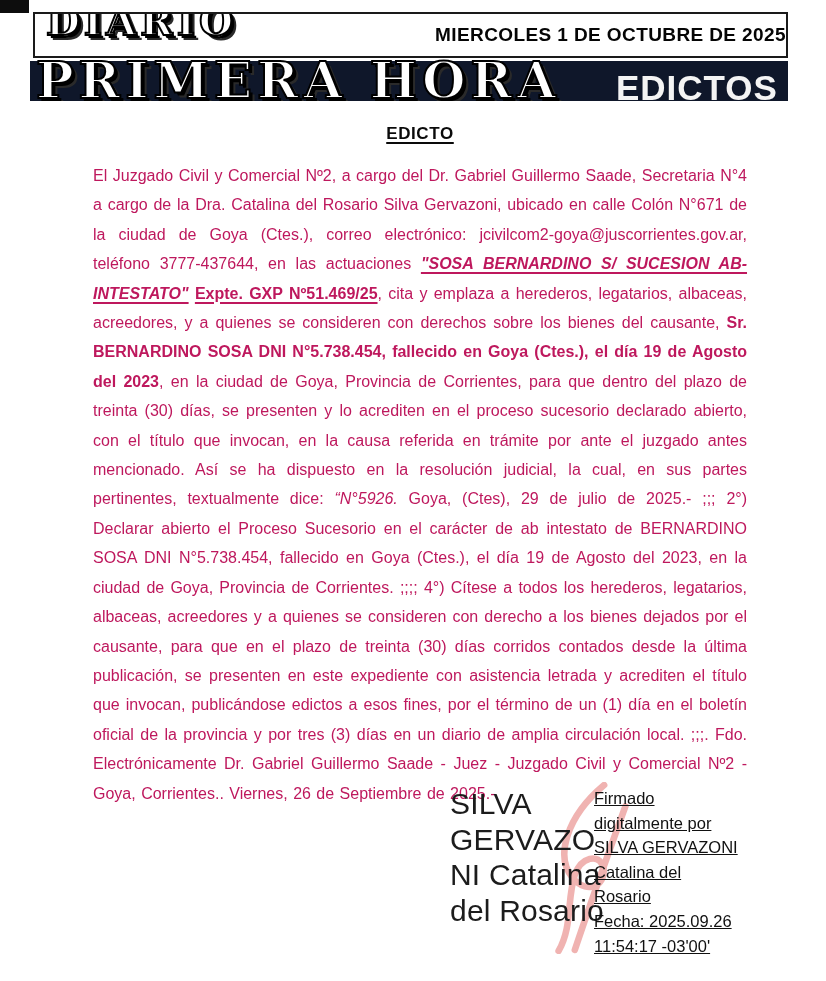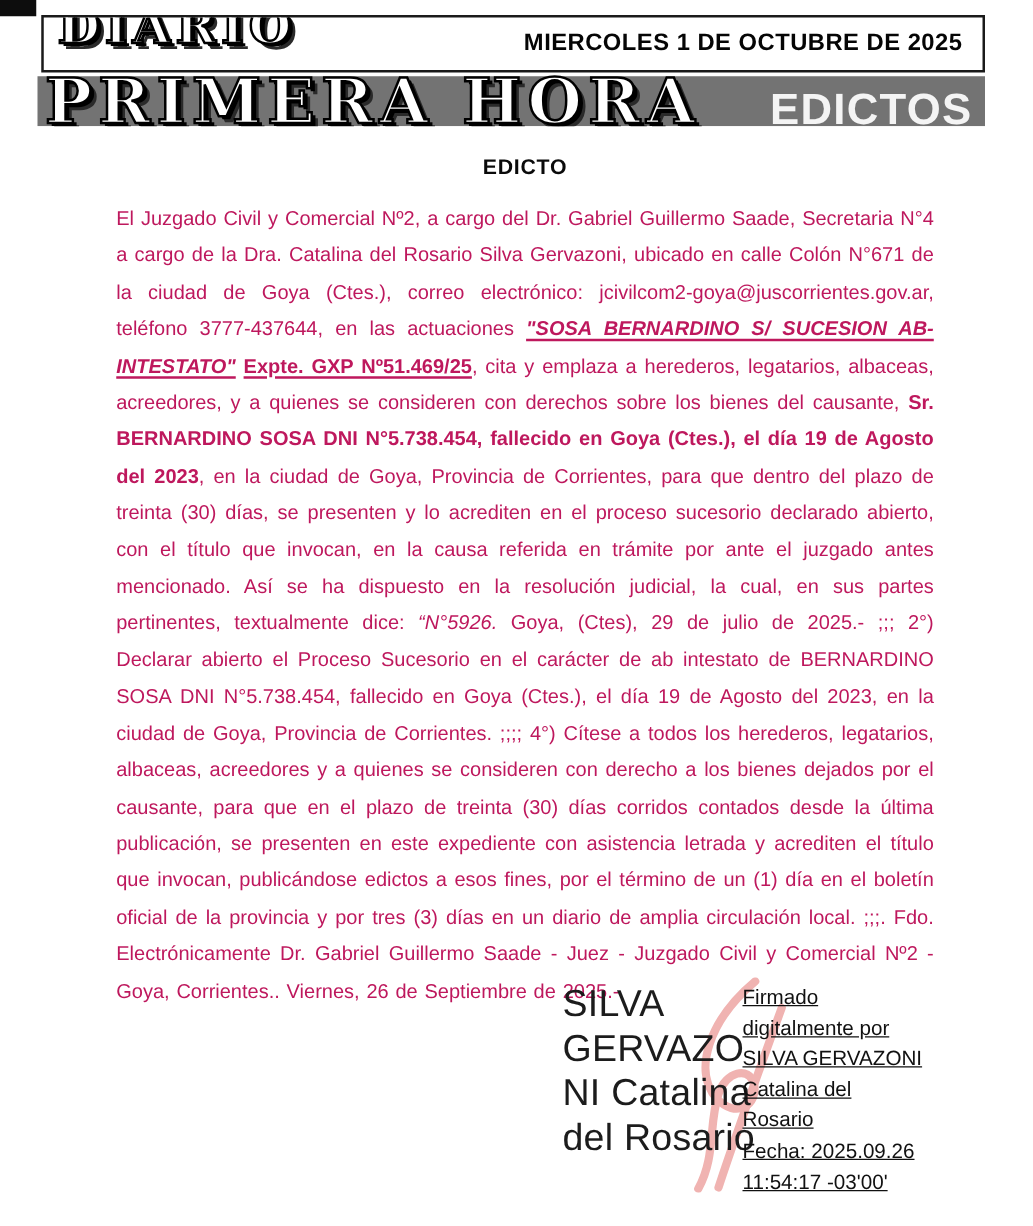--- a/index.html
+++ b/index.html
@@ -29,21 +29,21 @@
   }
   .date-box {
     position: absolute;
     left: 33px; top: 12px;
     width: 755px; height: 46px;
     background: #ffffff;
     border: 2px solid #1a1a1a;
     display: flex;
     align-items: center;
     justify-content: flex-end;
-    padding-right: 16px;
+    padding-right: 0;
     z-index: 1;
   }
   .date-text {
     font-size: 19px;
     font-weight: bold;
     color: #050505;
     letter-spacing: 0.4px;
     white-space: nowrap;
   }
   .band {
@@ -99,20 +99,21 @@
     position: absolute;
     left: 93px; top: 118px;
     width: 654px;
   }
   .article-title {
     text-align: center;
     font-size: 17px;
     font-weight: bold;
     letter-spacing: 0.6px;
     color: #0a0a0a;
+    text-decoration: underline;
     text-decoration-thickness: 2px;
     text-underline-offset: 3px;
     margin-top: 6px;
   }
   .article-body {
     margin-top: 17px;
     font-size: 16px;
     line-height: 29.4px;
     text-align: justify;
     color: #be185d;
@@ -162,21 +163,21 @@
 
 <div class="page">
 
   <header class="masthead">
     <div class="corner-block"></div>
 
     <div class="date-box">
       <span class="date-text">MIERCOLES 1 DE OCTUBRE DE 2025</span>
     </div>
 
-    <div class="band" style="background: #737373;">
+    <div class="band" style="background: #0f172a;">
       <span class="band-label">EDICTOS</span>
     </div>
 
     <div class="logo-diario-clip">
       <span class="logo-3d">DIARIO</span>
     </div>
 
     <span class="logo-3d logo-primera">PRIMERA HORA</span>
   </header>
 

